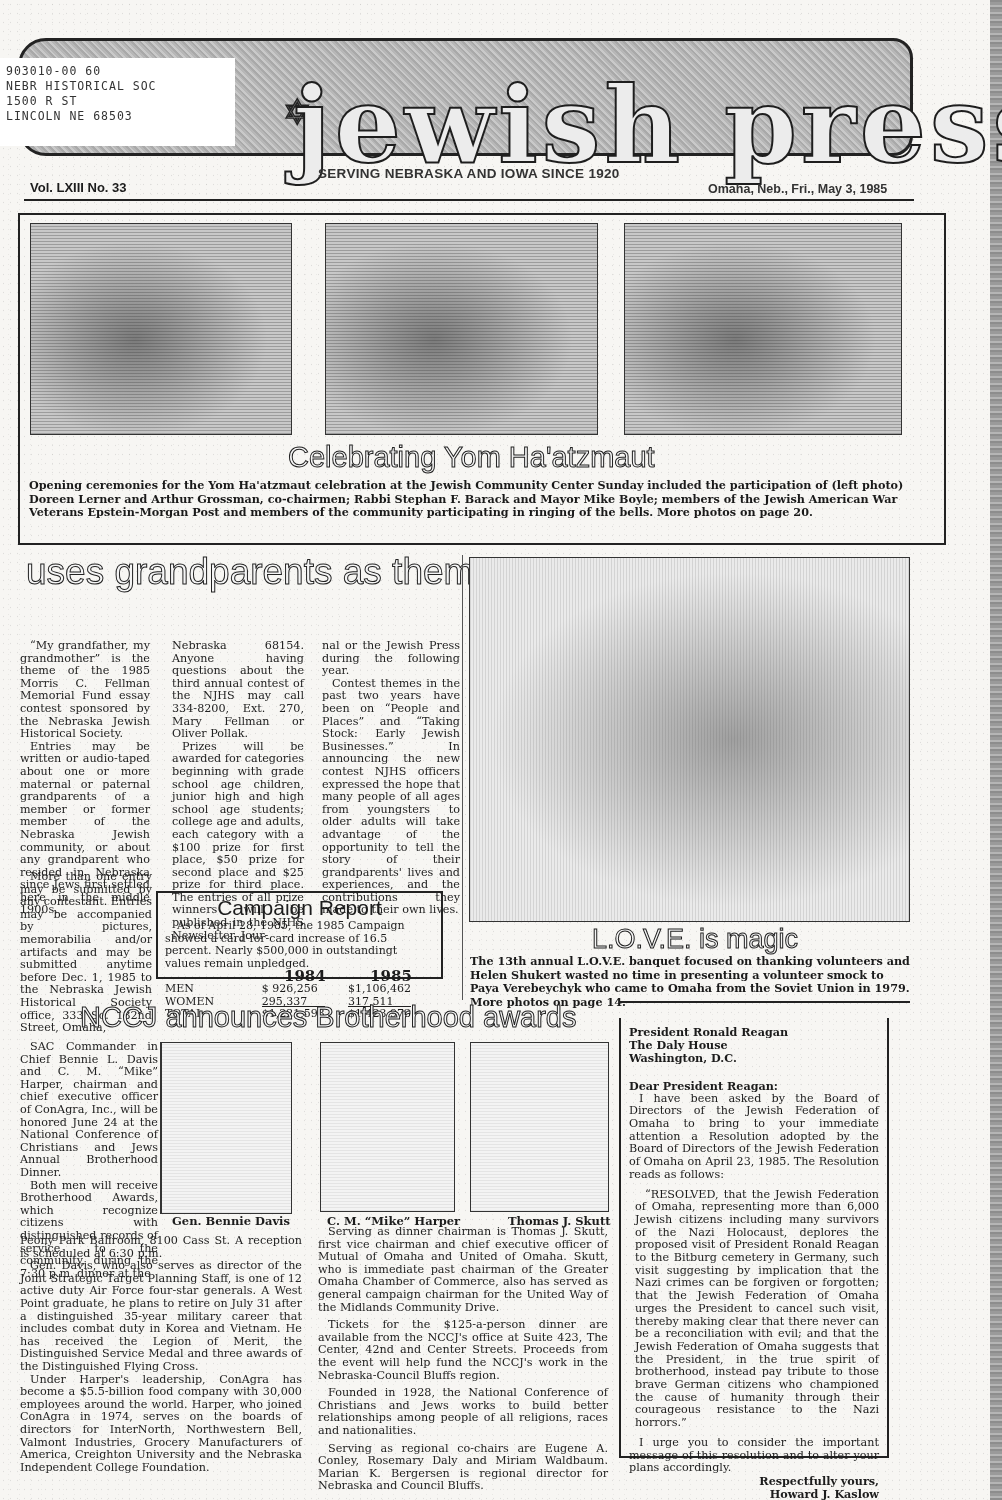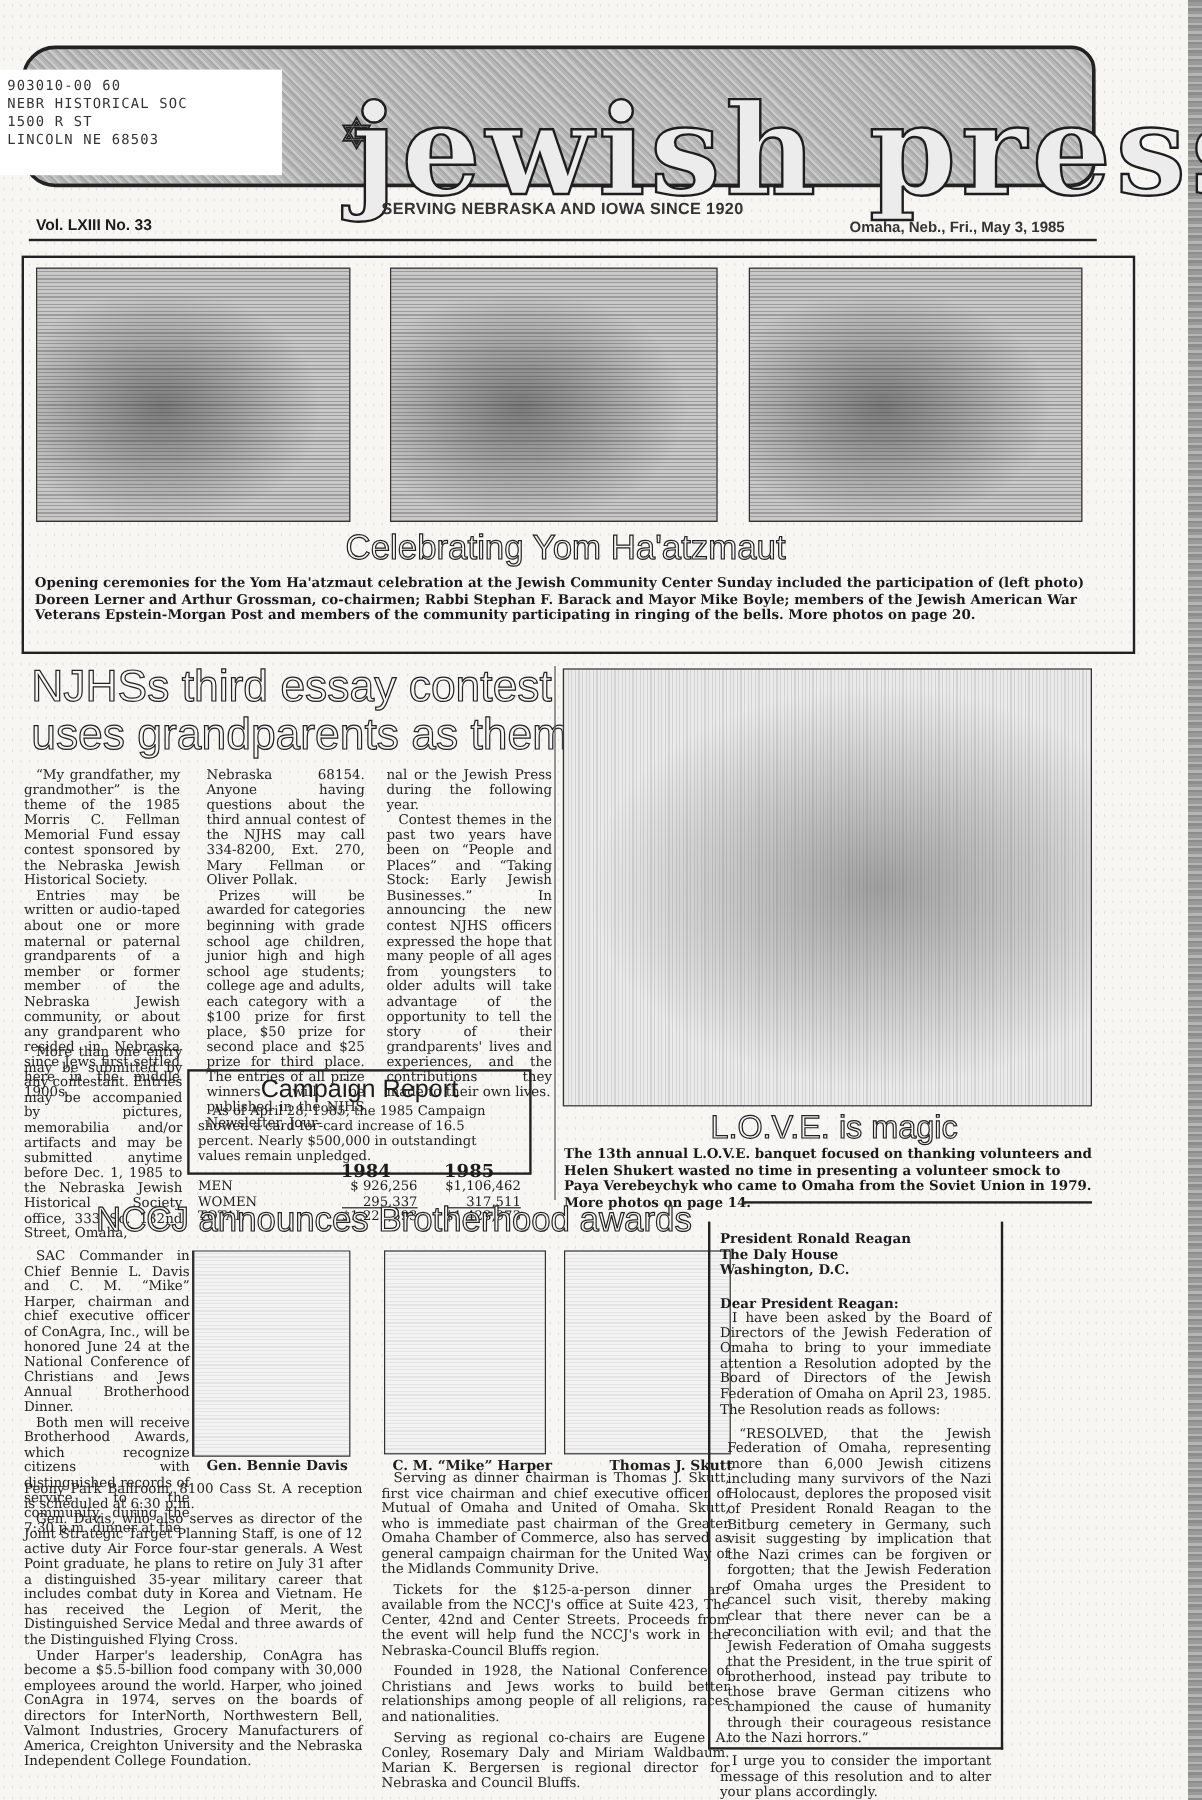--- a/index.html
+++ b/index.html
@@ -56,21 +56,21 @@
   .c3 { left: 322px; top: 640px; width: 138px; }
   .c1b { left: 20px; top: 871px; width: 132px; }
   .vrule { left: 462px; top: 555px; width: 1px; height: 445px; background: #555; }
 
   
   .camp { left: 156px; top: 868px; width: 287px; height: 88px; border: 2px solid #222; padding: 3px 7px; margin-top: 23px; }
   .camp-title { font-family: "Liberation Sans", sans-serif; font-size: 21px; text-align: center; line-height: 24px; }
   .camp-text { font-family: "DejaVu Serif", serif; font-size: 11px; line-height: 12.6px; text-indent: 12px; }
   .camp table { width: 100%; border-collapse: collapse; font-family: "DejaVu Serif", serif; font-size: 11px; line-height: 12.6px; }
   .camp th { font-weight: bold; font-size: 15px; text-align: center; }
-  .camp td.num { text-align: right; }
+  .camp td.num { }
   .camp tr.total td.num span { border-top: 1px solid #222; }
 
   
   .love-photo { left: 469px; top: 557px; width: 441px; height: 365px; }
   .love-title { left: 592px; top: 924px; font-size: 27px; }
   .love-caption { left: 470px; top: 955px; width: 445px; }
 
   
   .nccj-head { left: 80px; top: 1001px; font-size: 29px; }
   .nc1 { left: 20px; top: 1041px; width: 138px; }
@@ -78,21 +78,21 @@
   .nc-right { left: 318px; top: 1226px; width: 290px; }
   .p1 { left: 160px; top: 1042px; width: 132px; height: 172px; border-left: 2px solid #333; border-bottom: 1px solid #333; }
   .p2 { left: 320px; top: 1042px; width: 135px; height: 170px; }
   .p3 { left: 470px; top: 1042px; width: 139px; height: 170px; }
   .pcap { font-family: "DejaVu Serif", serif; font-weight: bold; font-size: 11.5px; white-space: nowrap; }
   .pc1 { left: 172px; top: 1214px; }
   .pc2 { left: 327px; top: 1214px; }
   .pc3 { left: 508px; top: 1214px; }
 
   
-  .letter { left: 590px; top: 1018px; width: 246px; height: 440px; border: 2px solid #222; border-top: none; padding: 8px 8px; }
+  .letter { left: 619px; top: 1018px; width: 270px; height: 440px; border: 2px solid #222; border-top: none; padding: 8px 8px; }
   .letter-top { position: absolute; left: 619px; top: 1001px; width: 291px; height: 2px; background: #222; }
   .letter .addr { font-weight: bold; font-size: 11.2px; line-height: 13.2px; }
   .letter .salut { font-weight: bold; font-size: 11.2px; margin-top: 14px; line-height: 13px; }
   .letter .lp { font-size: 11.2px; line-height: 12.7px; text-align: justify; text-indent: 10px; }
   .letter .quote { font-size: 11.2px; line-height: 12.7px; text-align: justify; text-indent: 10px; margin: 7px 0 0 6px; }
   .letter .close { font-weight: bold; font-size: 11.2px; line-height: 13px; text-align: right; }
 </style>
 </head>
 <body>
 
@@ -115,21 +115,20 @@
 
 <div class="abs yom-box">
   <div class="photo" style="left:10px;top:8px;width:262px;height:212px;"></div>
   <div class="photo" style="left:305px;top:8px;width:273px;height:212px;"></div>
   <div class="photo" style="left:604px;top:8px;width:278px;height:212px;"></div>
   <div class="abs outline-head yom-title" style="left:268px;top:226px;">Celebrating Yom Ha'atzmaut</div>
   <div class="abs caption-bold yom-caption">Opening ceremonies for the Yom Ha'atzmaut celebration at the Jewish Community Center Sunday included the participation of (left photo) Doreen Lerner and Arthur Grossman, co-chairmen; Rabbi Stephan F. Barack and Mayor Mike Boyle; members of the Jewish American War Veterans Epstein-Morgan Post and members of the community participating in ringing of the bells. More photos on page 20.</div>
 </div>
 
 <div class="abs outline-head njhs-head">
-  <div>NJHSs third essay contest</div>
   <div>uses grandparents as theme</div>
 </div>
 <div class="abs col c1">
   <p>“My grandfather, my grandmother” is the theme of the 1985 Morris C. Fellman Memorial Fund essay contest sponsored by the Nebraska Jewish Historical Society.</p>
   <p>Entries may be written or audio-taped about one or more maternal or paternal grandparents of a member or former member of the Nebraska Jewish community, or about any grandparent who resided in Nebraska since Jews first settled here in the middle 1900s.</p>
 </div>
 <div class="abs col c2">
   <p style="text-indent:0">Nebraska 68154. Anyone having questions about the third annual contest of the NJHS may call 334-8200, Ext. 270, Mary Fellman or Oliver Pollak.</p>
   <p>Prizes will be awarded for categories beginning with grade school age children, junior high and high school age students; college age and adults, each category with a $100 prize for first place, $50 prize for second place and $25 prize for third place. The entries of all prize winners will be published in the NJHS Newsletter, Jour-</p>
 </div>

